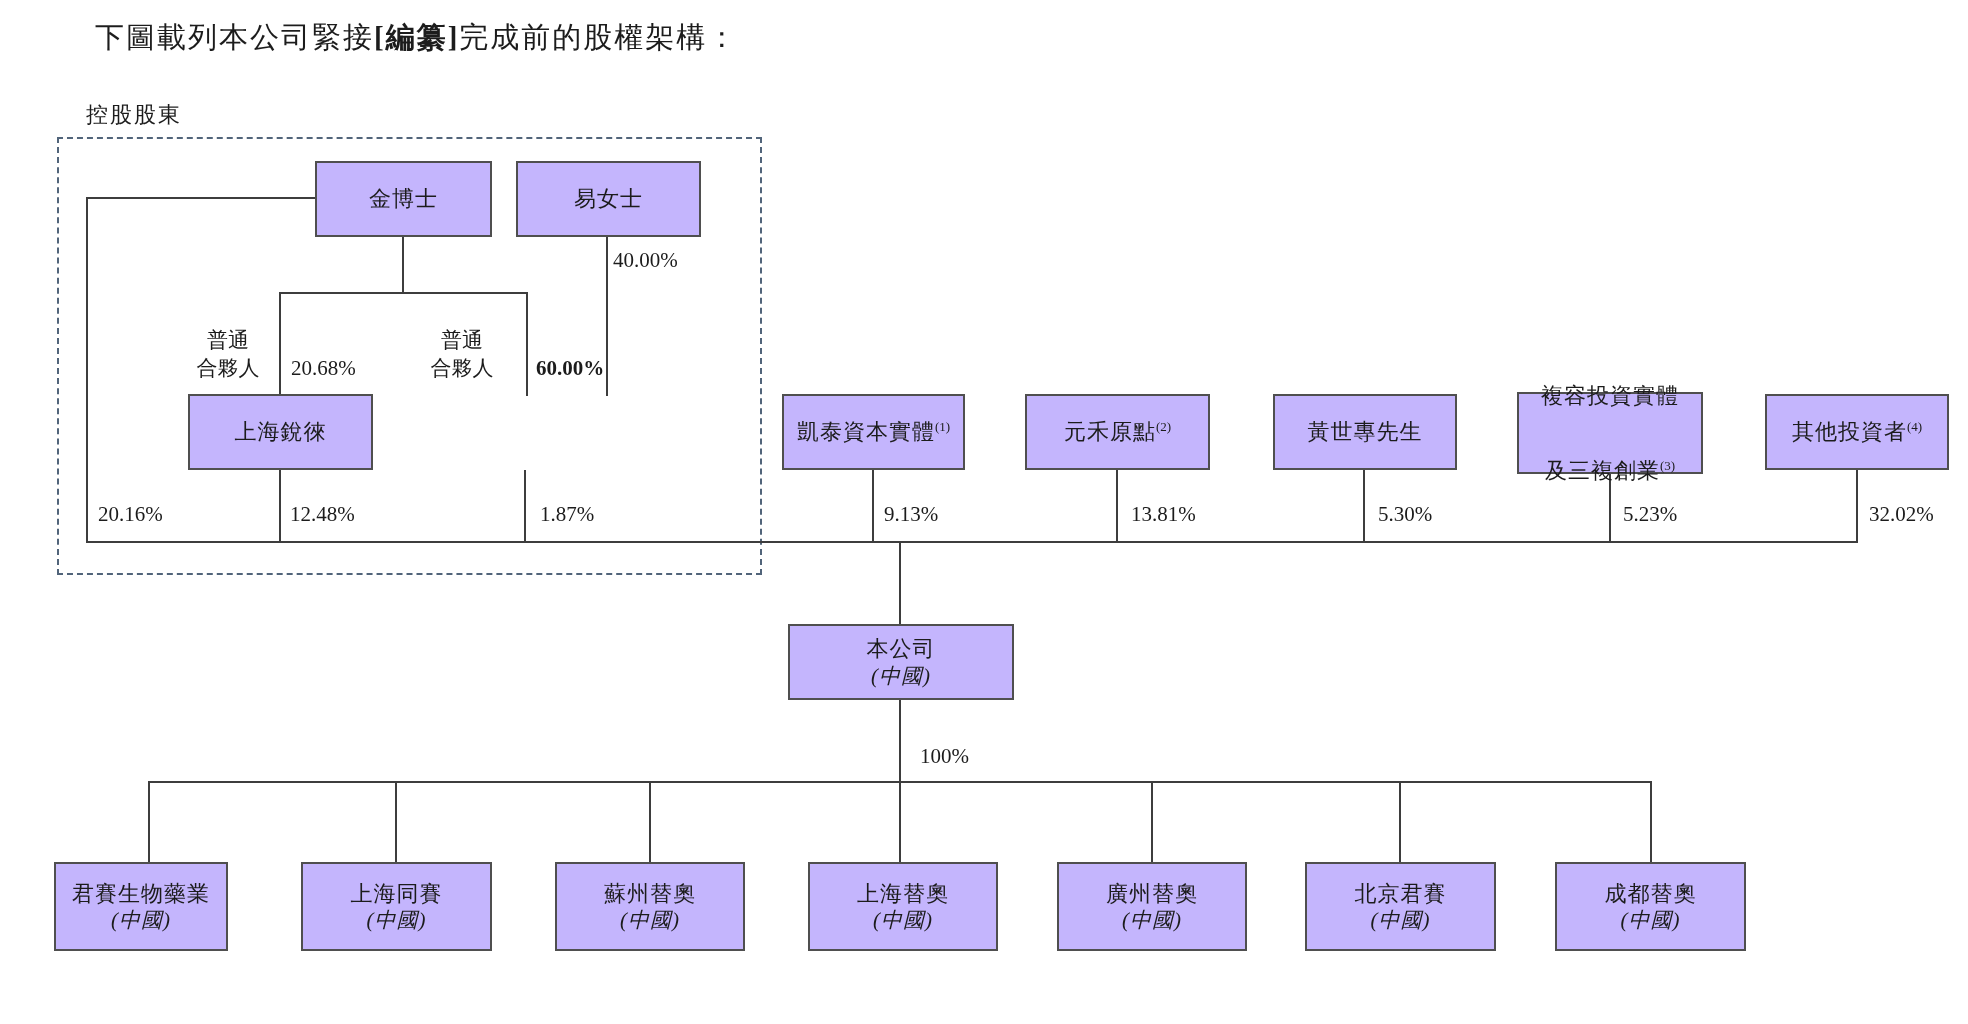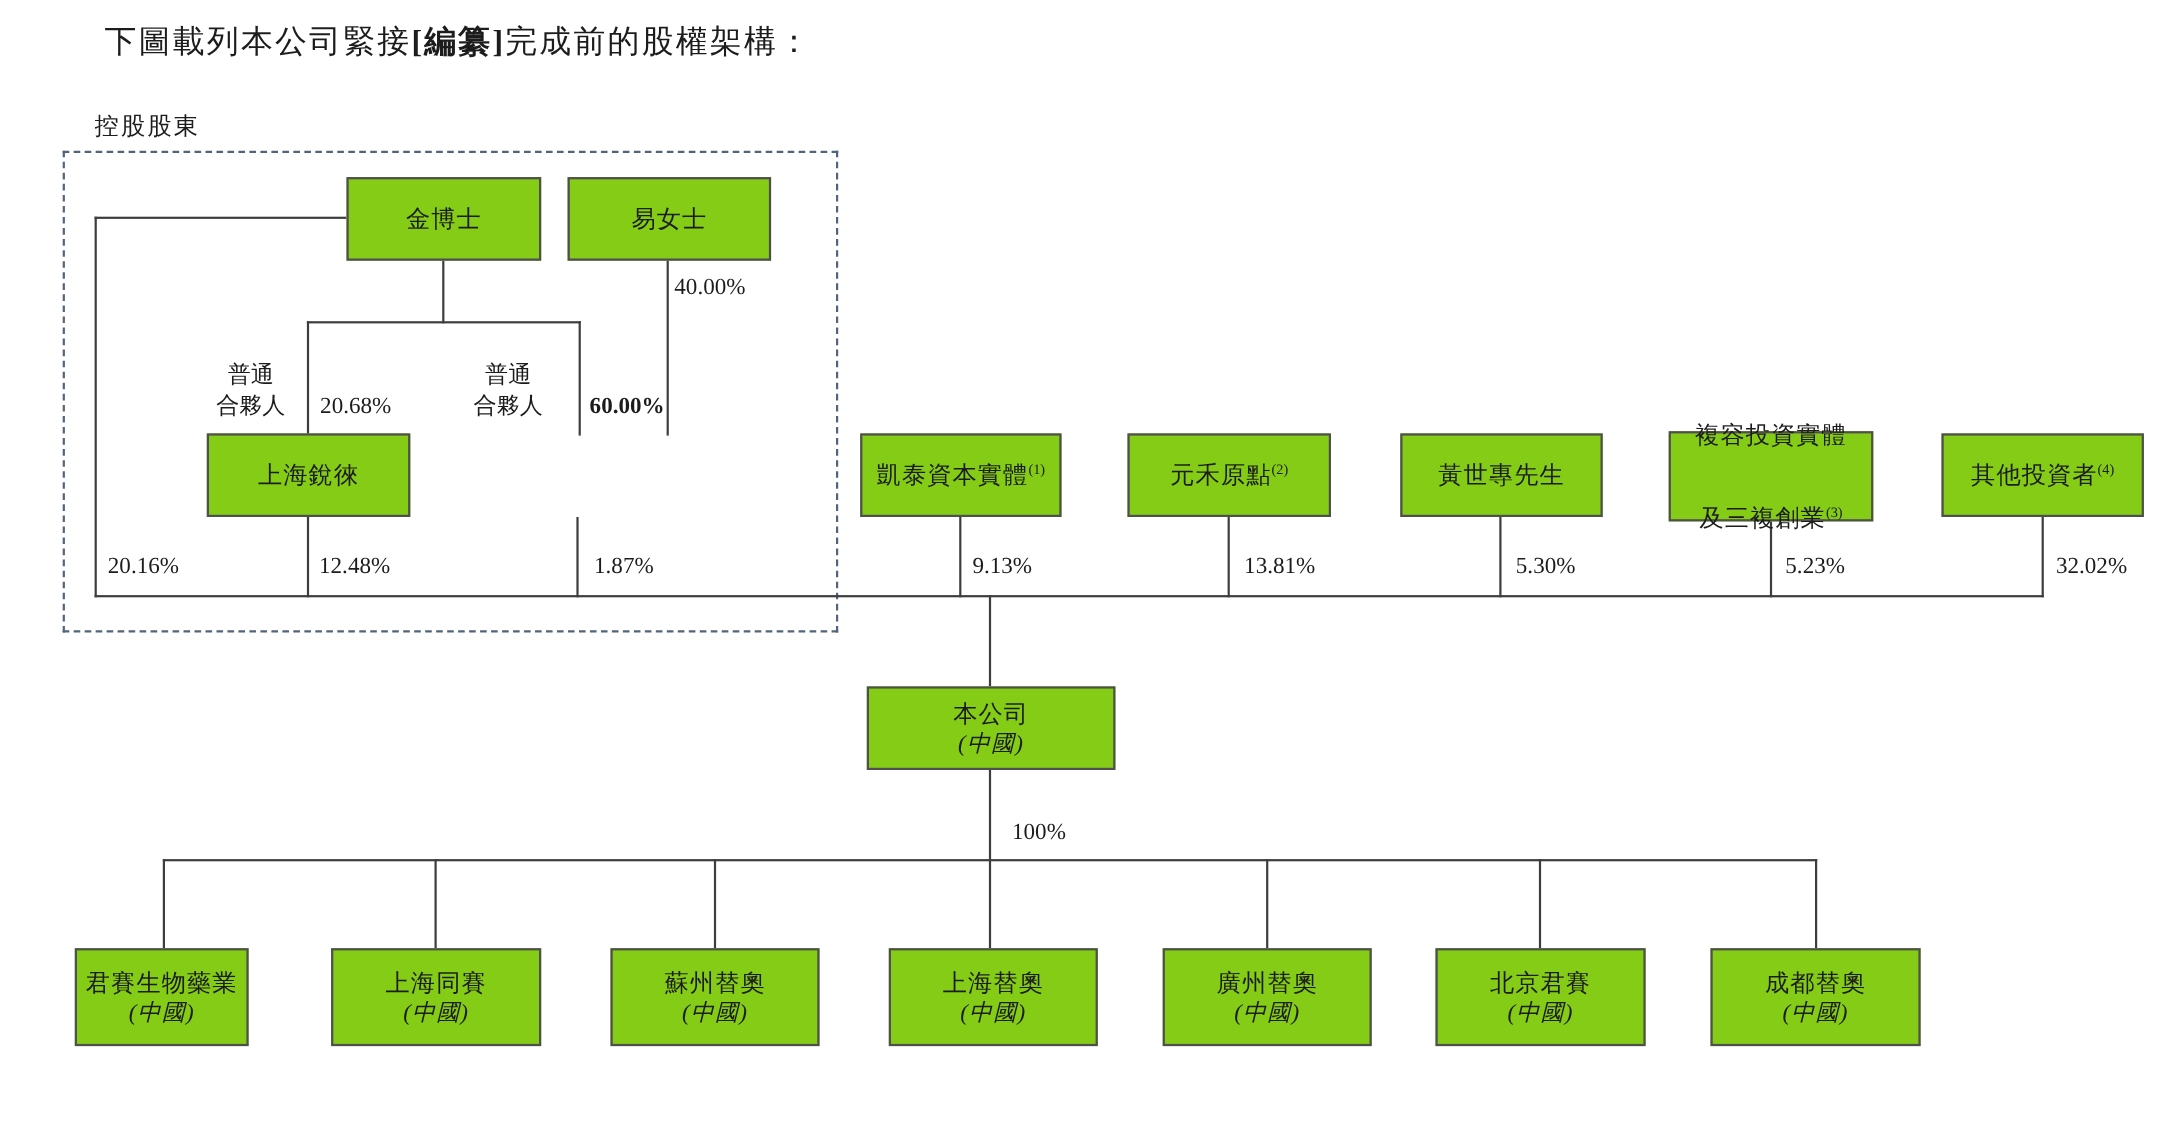--- a/index.html
+++ b/index.html
@@ -6,21 +6,21 @@
   body{font-family:"Liberation Serif","DejaVu Serif",serif;color:#1c1c1c;}
   #canvas{position:relative;width:1968px;height:1024px;background:#ffffff;overflow:hidden;}
 
   .title{position:absolute;left:95px;top:18px;font-size:29px;letter-spacing:2px;white-space:nowrap;}
   .title .redacted{font-weight:bold;}
 
   .group-label{position:absolute;left:86px;top:100px;font-size:22px;letter-spacing:2px;}
   .dashed-box{position:absolute;left:57px;top:137px;width:705px;height:438px;
               border:2px dashed #51647a;box-sizing:border-box;}
 
-  .ebox{position:absolute;border:2px solid #4f4f4f;background:#84cc16;box-sizing:border-box;
+  .ebox{position:absolute;border:2px solid #4f4f4f;background:#c4b5fd;box-sizing:border-box;
         display:flex;flex-direction:column;align-items:center;justify-content:center;
         font-size:22px;line-height:1.25;text-align:center;letter-spacing:1px;z-index:3;}
   .ebox .sub{font-style:italic;font-size:21px;}
   sup{font-size:13px;line-height:0;letter-spacing:0;}
 
   .line{position:absolute;background:#3d3d3d;z-index:1;}
 
   .pct{position:absolute;font-size:21px;white-space:nowrap;z-index:2;}
   .gp-label{position:absolute;width:84px;text-align:center;font-size:21px;line-height:1.35;z-index:2;}
 </style>
@@ -87,21 +87,21 @@
   </div>
   <div class="ebox" style="left:1765px;top:394px;width:184px;height:76px;">
     <span><span>其他投資者</span><sup>(4)</sup></span>
   </div>
 
   <div class="ebox" style="left:788px;top:624px;width:226px;height:76px;">
     <span>本公司</span>
     <span class="sub">(中國)</span>
   </div>
 
-  <div class="ebox" style="left:68px;top:862px;width:158px;height:89px;">
+  <div class="ebox" style="left:54px;top:862px;width:174px;height:89px;">
     <span>君賽生物藥業</span>
     <span class="sub">(中國)</span>
   </div>
   <div class="ebox" style="left:301px;top:862px;width:191px;height:89px;">
     <span>上海同賽</span>
     <span class="sub">(中國)</span>
   </div>
   <div class="ebox" style="left:555px;top:862px;width:190px;height:89px;">
     <span>蘇州替奧</span>
     <span class="sub">(中國)</span>

